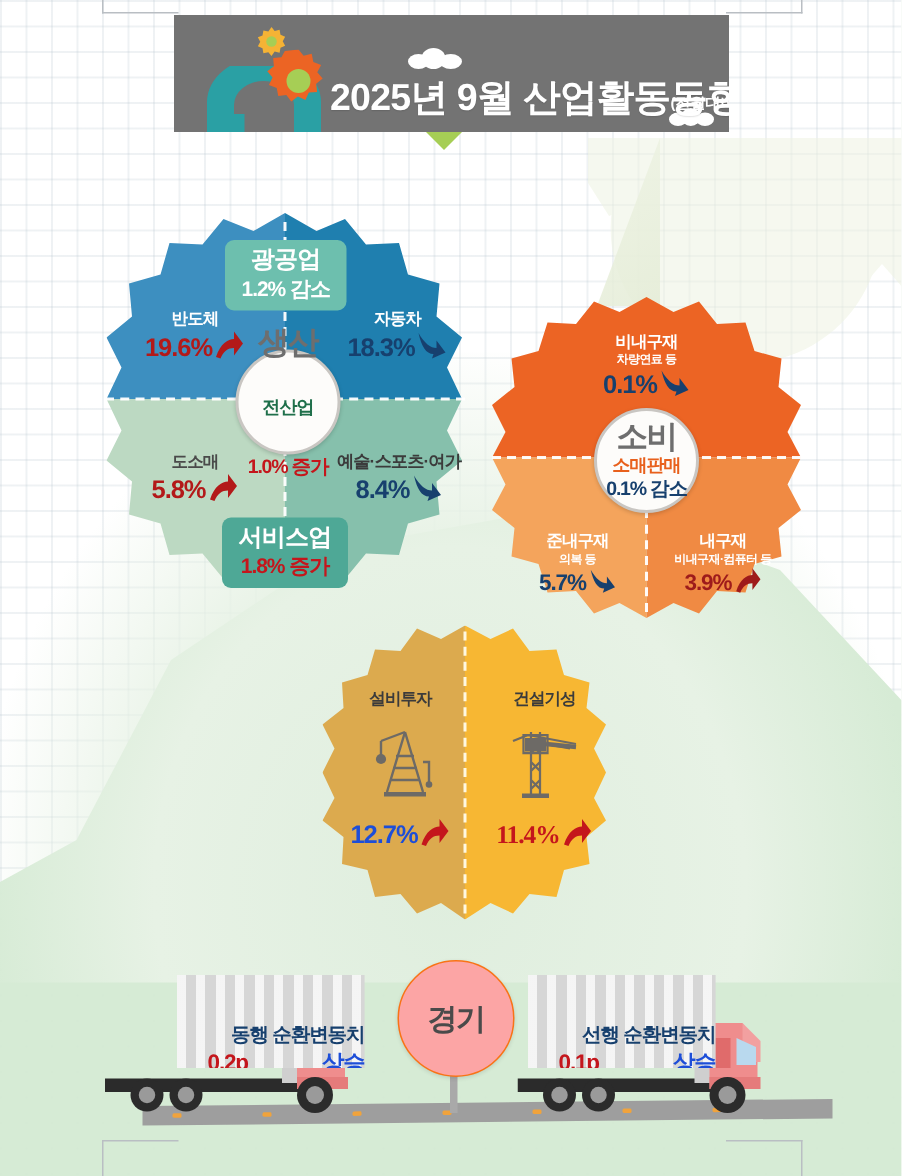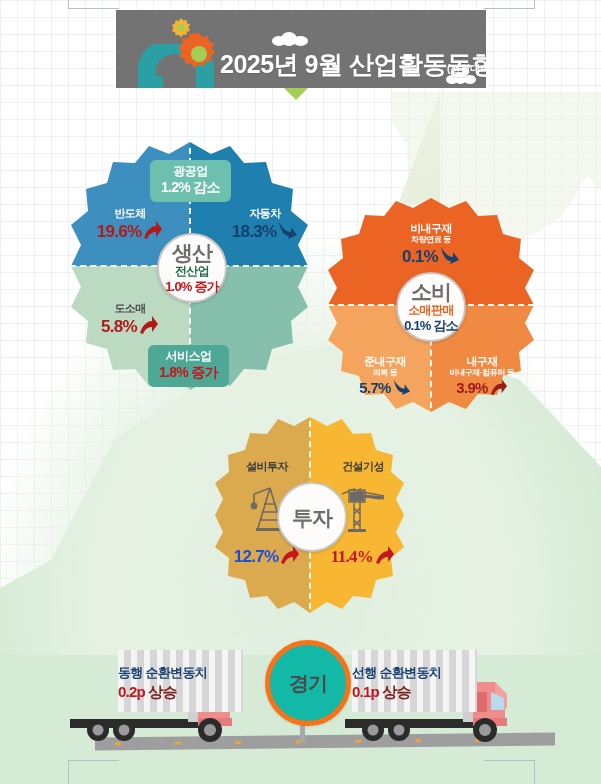--- a/index.html
+++ b/index.html
@@ -107,48 +107,48 @@
 
   .lbl{position:absolute;text-align:center;white-space:nowrap;}
   .lbl .t1{font-size:11px;font-weight:bold;color:#ffffff;letter-spacing:-.6px;display:block;line-height:1.15;}
   .lbl .t2{font-size:8px;font-weight:bold;color:#ffffff;letter-spacing:-.4px;display:block;line-height:1.3;}
   .lbl .num{font-size:17px;font-weight:bold;letter-spacing:-.7px;}
   .lbl .numsm{font-size:15px;font-weight:bold;letter-spacing:-.7px;}
 
   .pill{
     position:absolute;border-radius:6px;padding:4px 11px 5px;text-align:center;white-space:nowrap;
   }
-  .pill .p1{display:block;font-size:12px;font-weight:bold;color:#ffffff;letter-spacing:-.5px;line-height:1.25;}
+  .pill .p1{display:block;font-size:16px;font-weight:bold;color:#ffffff;letter-spacing:-.5px;line-height:1.25;}
   .pill .p2{display:block;font-size:14px;font-weight:bold;letter-spacing:-.7px;line-height:1.25;}
 
   .divider{position:absolute;border-top:2px dashed rgba(255,255,255,.95);}
   .divider-v{position:absolute;border-left:2px dashed rgba(255,255,255,.95);}
 
   .arrow-svg{vertical-align:-3px;}
 
   
   .truck{position:absolute;}
   .sign-post{position:absolute;left:300px;top:690px;width:5px;height:52px;background:#a9a9a9;}
   .sign{
     position:absolute;left:265px;top:640px;width:76px;height:76px;border-radius:50%;
-    background:#14b8a6;border:5px solid #f97316;
+    background:#fca5a5;border:1px solid #f97316;
     display:flex;align-items:center;justify-content:center;
     box-shadow:0 1px 3px rgba(0,0,0,.12);
     text-align:center;
   }
   .sign span{font-size:20px;font-weight:bold;color:#4a4a4a;letter-spacing:-1px;}
 
   .tbox{position:absolute;background:#d6d6d6;overflow:hidden;}
   .tbox .stripes{position:absolute;left:0;top:0;width:100%;height:100%;
     background:repeating-linear-gradient(to right,#ffffff 0 6px,#d6d6d6 6px 13px);opacity:.75;}
-  .tbox .txt{position:relative;text-align:left;white-space:nowrap;padding-top:14px;}
+  .tbox .txt{position:relative;text-align:right;white-space:nowrap;padding-top:31px;}
   .tbox .l1{display:block;font-size:13px;font-weight:bold;color:#17406e;letter-spacing:-.7px;line-height:1.35;}
   .tbox .l2{display:block;font-size:15px;font-weight:bold;letter-spacing:-.8px;line-height:1.35;}
   .tbox .l2 .rd{color:#c4161c;}
-  .tbox .l2 .dk{color:#7f1d1d;}
+  .tbox .l2 .dk{color:#1d4ed8;margin-left:46px;}
 </style>
 </head>
 <body>
 
 <div id="page">
 
   <div class="bg-white-grid"></div>
 
   <svg class="bg-ghost-gear" viewBox="0 0 210 160">
     <g fill="#eef3e2">
@@ -252,22 +252,28 @@
       </svg>
   </div>
 
   <div class="lbl" style="left:80px;top:302px;width:100px;">
     <span class="t1" style="color:#4a4a4a;">도소매</span>
     <span class="num" style="color:#b31919;">5.8%</span><svg class="arrow-svg" width="22" height="20" viewBox="0 0 22 20">
         <path d="M3 18 C6 9 11 6 15 6 L15 1 L21 9 L15 17 L15 12 C11 12 8 14 6 19 Z" fill="#b31919"></path>
       </svg>
   </div>
 
-
-  <div class="hub" style="left:157px;top:233px;width:66px;height:66px;">
+  <div class="lbl" style="left:206px;top:302px;width:120px;">
+    <span class="t1" style="color:#3b3b3b;font-size:11.5px;">예술·스포츠·여가</span>
+    <span class="num" style="color:#17406e;">8.4%</span><svg class="arrow-svg" width="22" height="20" viewBox="0 0 22 20">
+        <path d="M3 2 C7 9 11 12 15 12 L15 7 L21 15 L12 19 L13 16 C8 16 5 11 3 2 Z" fill="#17406e"></path>
+      </svg>
+  </div>
+
+  <div class="hub" style="left:157px;top:233px;width:66px;height:66px;gap:24px;">
     <div class="hub-title">생산</div>
     <div class="hub-sub" style="color:#1f6f4a;">전산업</div>
     <div class="hub-val" style="color:#c4161c;">1.0% 증가</div>
   </div>
 
   <div class="gear" style="left:322px;top:196px;width:218px;height:218px;">
     <svg viewBox="0 0 218 218" width="218" height="218">
       <defs>
         <clipPath id="gclipC">
           <path d="M109 2
@@ -367,23 +373,20 @@
     <rect x="10" y="12" width="14" height="9" fill="#6d6a66"></rect>
     <rect x="8" y="49" width="18" height="3" fill="#6d6a66"></rect>
     <path d="M24 16 L44 18" stroke="#6d6a66" stroke-width="3"></path>
   </svg>
   <div class="lbl" style="left:318px;top:545px;width:90px;font-family:Liberation Serif, serif;">
     <span class="num" style="color:#c4161c;">11.4%</span><svg class="arrow-svg" width="22" height="20" viewBox="0 0 22 20">
         <path d="M3 18 C6 9 11 6 15 6 L15 1 L21 9 L15 17 L15 12 C11 12 8 14 6 19 Z" fill="#c4161c"></path>
       </svg>
   </div>
 
-  <div class="hub" style="left:277px;top:482px;width:66px;height:66px;">
-    <div class="hub-title">투자</div>
-  </div>
 
   <svg class="truck" style="left:70px;top:664px;" width="200" height="80" viewBox="0 0 200 80">
     <rect x="0" y="55" width="130" height="9" fill="#2b2b2b"></rect>
     <rect x="118" y="44" width="12" height="14" fill="#cfcfcf"></rect>
     <path d="M128 18 L150 18 L160 34 L160 62 L128 62 Z" fill="#ef8d8d"></path>
     <path d="M150 18 L162 30 L162 44 L150 44 Z" fill="#f2a0a0"></path>
     <rect x="132" y="28" width="10" height="20" fill="#e06b6b"></rect>
     <path d="M146 28 L159 34 L159 46 L146 46 Z" fill="#b9d9ee"></path>
     <rect x="128" y="54" width="34" height="8" fill="#e57b7b"></rect>
     <circle cx="28" cy="66" r="11" fill="#2b2b2b"></circle>

